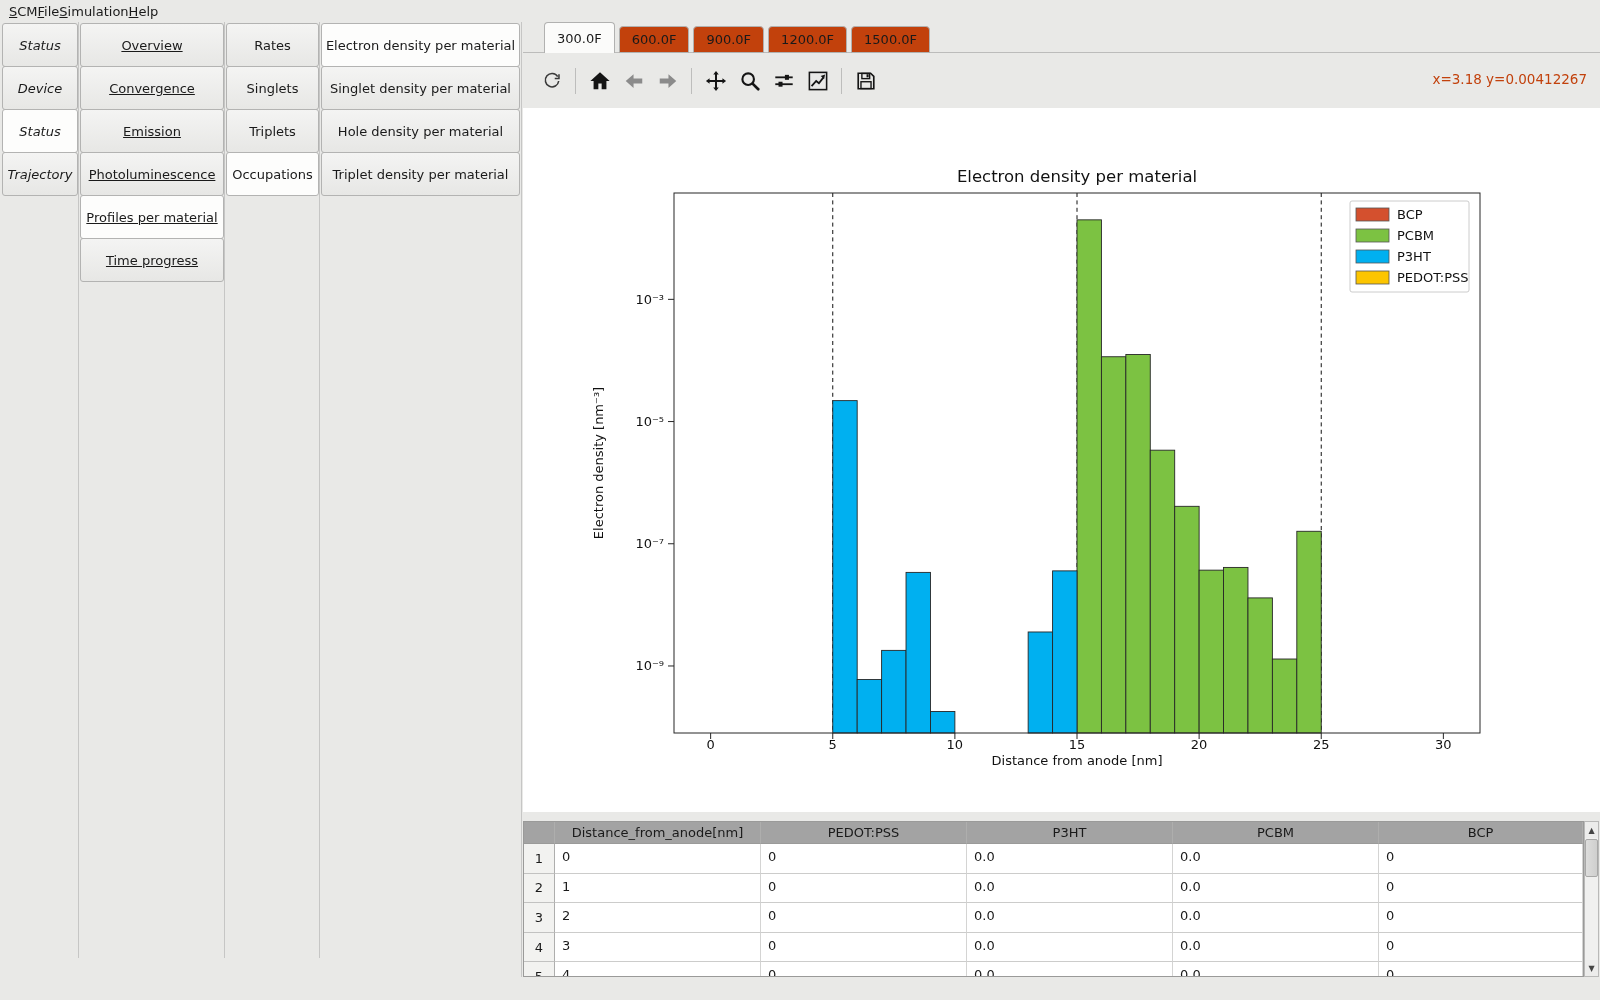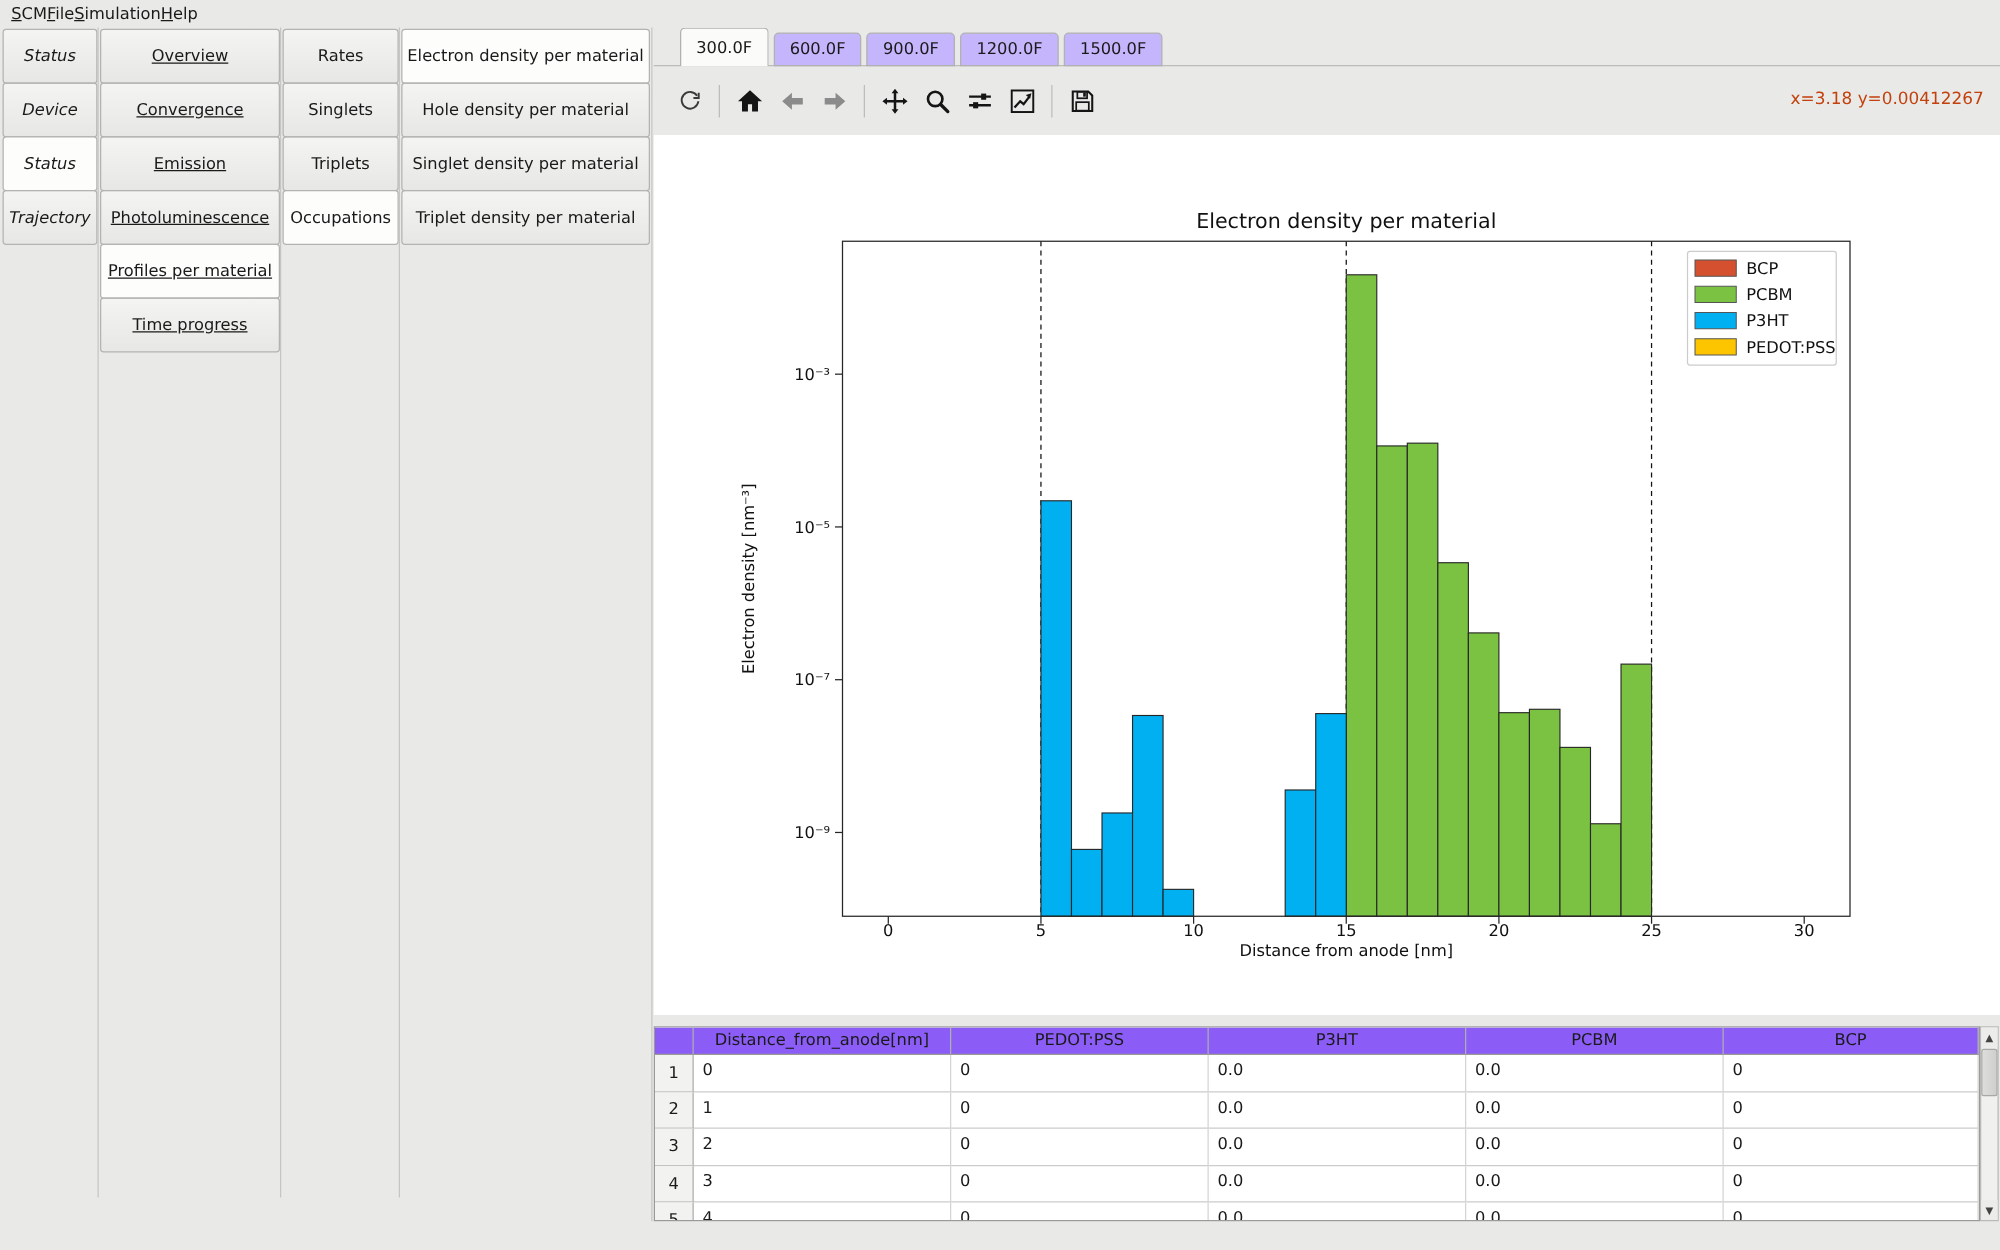--- a/index.html
+++ b/index.html
@@ -14,35 +14,35 @@
   .nav-col{position:absolute;top:23px;}
   .nav-btn{box-sizing:border-box;height:44px;border:1px solid #b3b3b2;border-radius:3px;
     background:linear-gradient(#f4f4f3,#e7e7e5);display:flex;align-items:center;justify-content:center;
     text-align:center;padding:0 3px;}
   .nav-btn + .nav-btn{margin-top:-1px;}
   .nav-btn.selected{background:#fdfdfc;}
   .vsep{position:absolute;top:22px;width:1px;height:936px;background:#c6c6c5;}
   
   .tabbar{position:absolute;left:529px;top:22px;height:31px;display:flex;align-items:flex-end;}
   .tab{box-sizing:border-box;height:27px;padding:0 12px;display:flex;align-items:center;
-    background:#c4b5fd;border:1px solid #b1b1b0;border-radius:4px 4px 0 0;margin-left:4px;}
+    background:#c2410c;border:1px solid #b1b1b0;border-radius:4px 4px 0 0;margin-left:4px;}
   .tab.active{height:31px;background:#fbfbfa;border-bottom:none;margin-left:15px;position:relative;z-index:3;}
   .pane-line{position:absolute;left:523px;top:52px;width:1077px;height:1px;background:#bcbcbb;}
   
   .toolbar{position:absolute;left:538px;top:66px;height:30px;display:flex;align-items:center;gap:7px;}
   .tbtn{width:27px;height:27px;display:flex;align-items:center;justify-content:center;}
   .tbtn svg{width:22px;height:22px;}
   .tsep{width:1px;height:26px;background:#bdbdbc;margin:0 3px;}
   .readout{position:absolute;top:71px;right:13px;font-size:13.5px;color:#c2410c;}
   
   .figure{position:absolute;left:523px;top:108px;width:1077px;height:704px;background:#ffffff;}
   
   .table-wrap{position:absolute;left:523px;top:821px;width:1061px;height:156px;border:1px solid #9a9a99;
     background:#fff;box-sizing:border-box;overflow:hidden;}
-  .thead{display:flex;height:22px;background:#8b5cf6;}
+  .thead{display:flex;height:22px;background:#a3a3a3;}
   .th{box-sizing:border-box;border-right:1px solid #aeaead;border-bottom:1px solid #9a9a99;
     display:flex;align-items:center;justify-content:center;}
   .tr{display:flex;height:29.6px;}
   .td{box-sizing:border-box;border-right:1px solid #d4d4d3;border-bottom:1px solid #cccccb;
     padding:5px 0 0 7px;overflow:hidden;white-space:nowrap;}
   .rownum{box-sizing:border-box;background:#f2f2f0;border-right:1px solid #aeaead;border-bottom:1px solid #c2c2c1;
     display:flex;align-items:center;justify-content:center;padding:0;}
   
   .vscroll{position:absolute;left:1584px;top:821px;width:15px;height:156px;background:#f0f0ef;
     border:1px solid #b9b9b8;box-sizing:border-box;}
@@ -81,22 +81,22 @@
         <div class="nav-btn">Time progress</div>
       </div>
       <div class="nav-col" style="left: 226px; width: 93px;">
         <div class="nav-btn">Rates</div>
         <div class="nav-btn">Singlets</div>
         <div class="nav-btn">Triplets</div>
         <div class="nav-btn selected">Occupations</div>
       </div>
       <div class="nav-col" style="left: 321px; width: 199px;">
         <div class="nav-btn selected">Electron density per material</div>
+        <div class="nav-btn">Singlet density per material</div>
         <div class="nav-btn">Hole density per material</div>
-        <div class="nav-btn">Singlet density per material</div>
         <div class="nav-btn">Triplet density per material</div>
       </div>
     </div>
   <div class="vsep" style="left:78px"></div>
   <div class="vsep" style="left:224px"></div>
   <div class="vsep" style="left:319px"></div>
   <div class="vsep" style="left:521px;height:955px"></div>
 
   <div class="pane-line"></div>
   <div class="tabbar">

